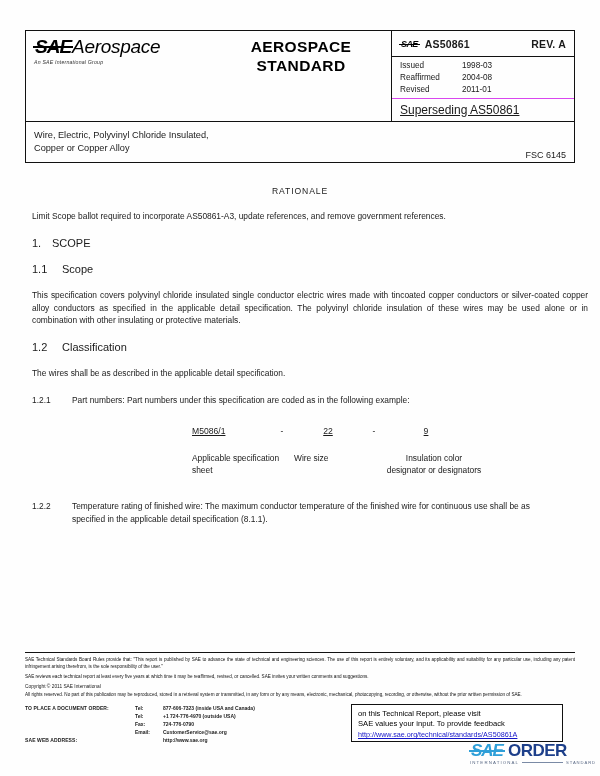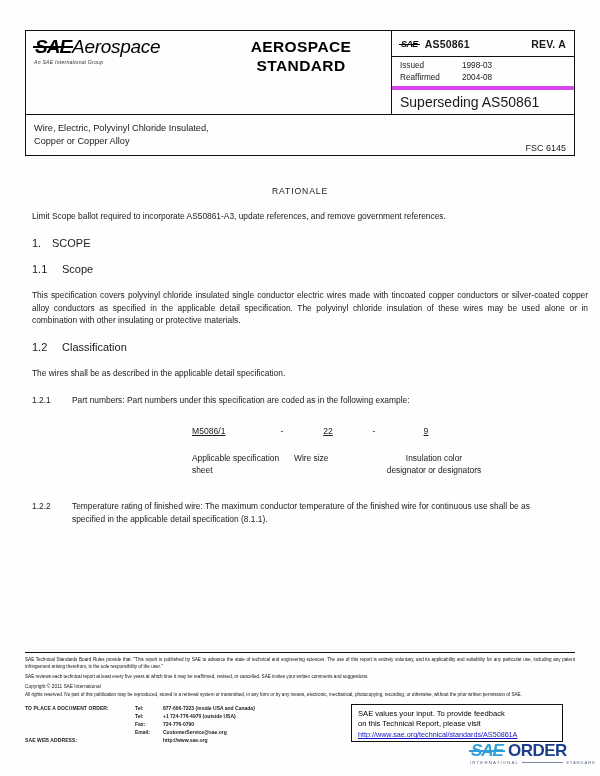--- a/index.html
+++ b/index.html
@@ -130,32 +130,33 @@
     letter-spacing: 0.2px;
   }
   .rev {
     font-size: 10.5px;
     font-weight: bold;
     margin-left: auto;
     letter-spacing: 0.2px;
   }
   .hdr-dates {
     padding: 3px 8px 2px 8px;
-    border-bottom: 4px solid #d946ef;
+    border-bottom: 1px solid #d946ef;
   }
   .date-row {
     display: flex;
     font-size: 8.2px;
     line-height: 1.45;
   }
   .date-row .lbl { width: 62px; }
   .date-row .val { }
   .hdr-super {
     padding: 4px 8px 4px 8px;
-    font-size: 14px;
+    font-size: 12px;
+    text-decoration: underline;
   }
   .hdr-bottom {
     padding: 7px 8px 3px 8px;
     position: relative;
     min-height: 40px;
     box-sizing: border-box;
   }
   .hdr-bottom .subject {
     font-size: 9.2px;
     line-height: 1.42;
@@ -413,20 +414,24 @@
           <span class="rev">REV. A</span>
         </div>
         <div class="hdr-dates">
           <div class="date-row">
             <span class="lbl">Issued</span>
             <span class="val">1998-03</span>
           </div>
           <div class="date-row">
             <span class="lbl">Reaffirmed</span>
             <span class="val">2004-08</span>
+          </div>
+          <div class="date-row">
+            <span class="lbl">Revised</span>
+            <span class="val">2011-01</span>
           </div>
         </div>
         <div class="hdr-super">Superseding AS50861</div>
       </div>
     </div>
 
     <div class="hdr-bottom">
       <div class="subject">Wire, Electric, Polyvinyl Chloride Insulated,</div>
       <div class="subject">Copper or Copper Alloy</div>
       <div class="fsc">FSC 6145</div>
@@ -528,22 +533,22 @@
           <span class="v">CustomerService@sae.org</span>
         </div>
         <div class="order-row">
           <span class="k1">SAE WEB ADDRESS:</span>
           <span class="k2"></span>
           <span class="v">http://www.sae.org</span>
         </div>
       </div>
 
       <div class="feedback-box">
+        <div class="fl">on this Technical Report, please visit</div>
         <div class="fl">SAE values your input. To provide feedback</div>
-        <div class="fl">on this Technical Report, please visit</div>
         <a class="flink" href="#">http://www.sae.org/technical/standards/AS50861A</a>
       </div>
     </div>
   </div>
 
   <div class="watermark">
     <div class="wm-row">
       <span class="wm-sae">SAE</span>
       <span class="wm-norm">ORDER</span>
     </div>

